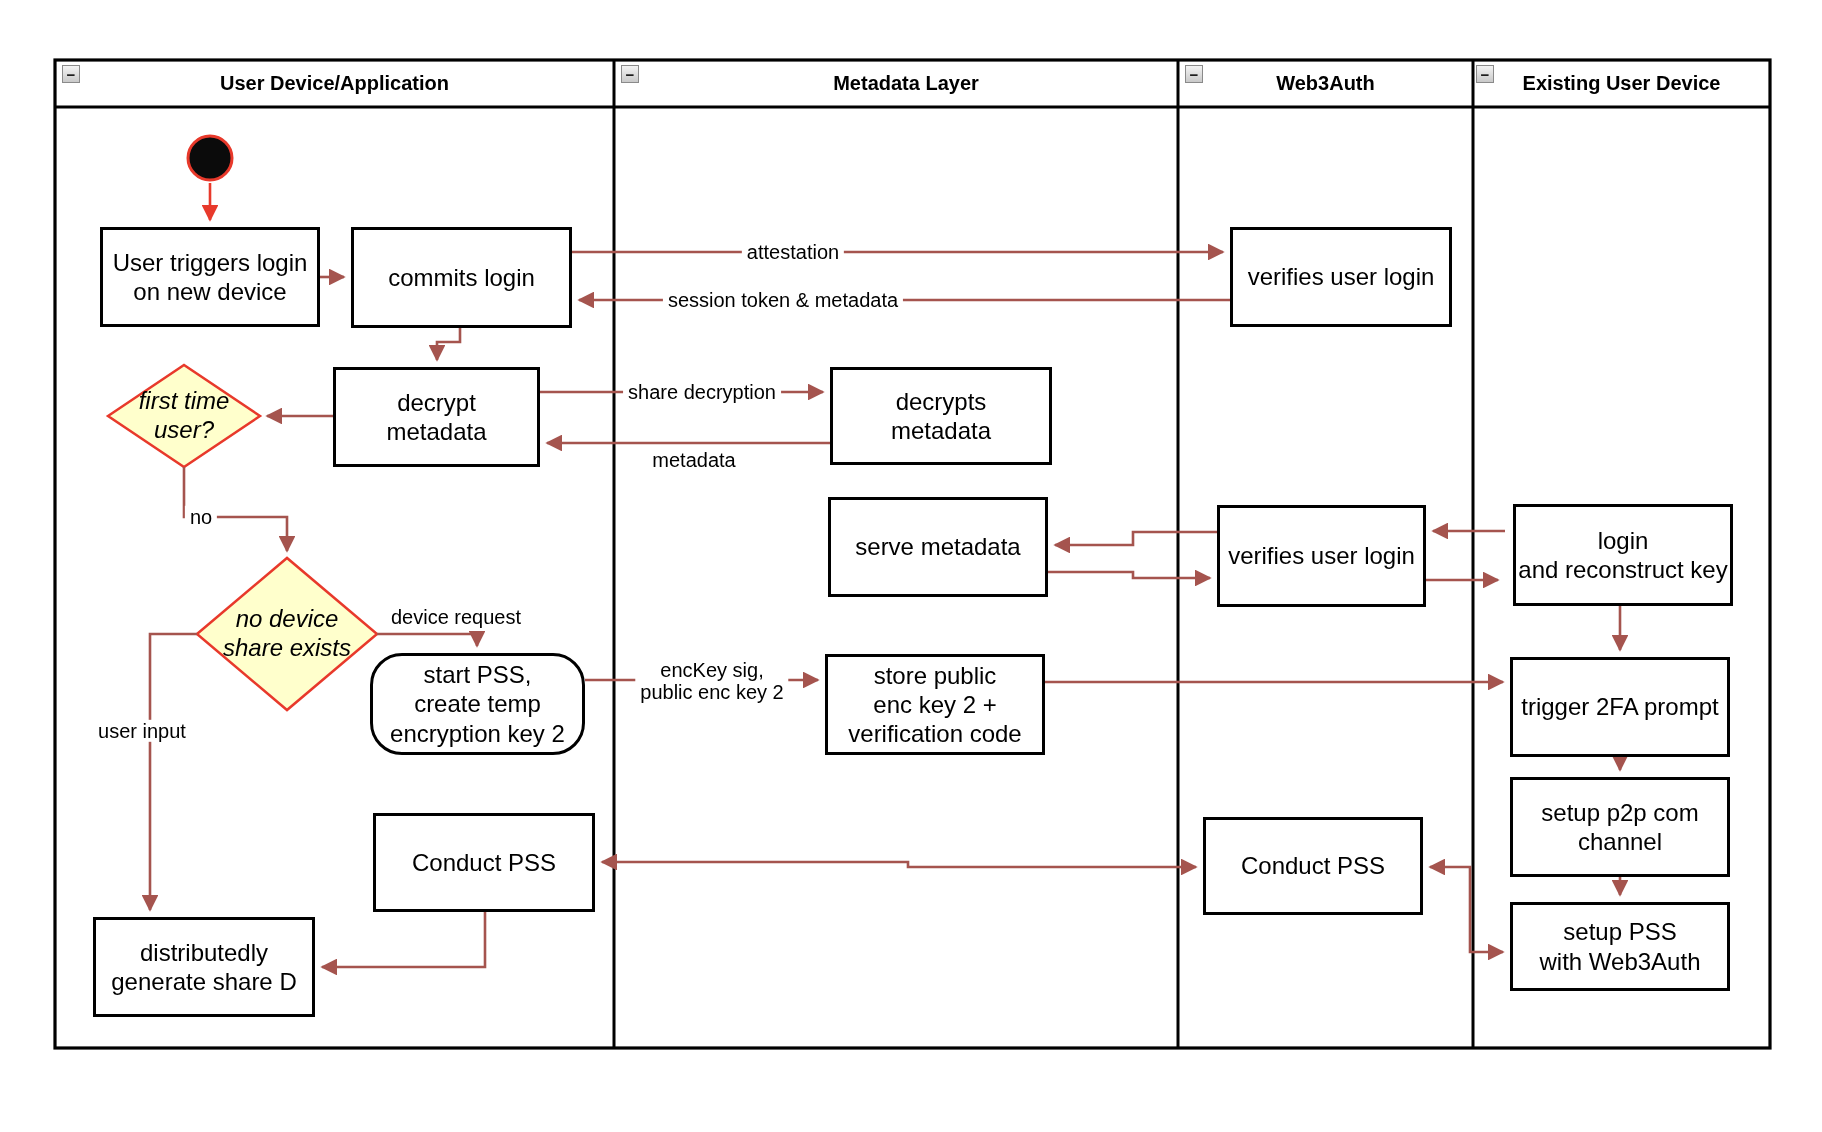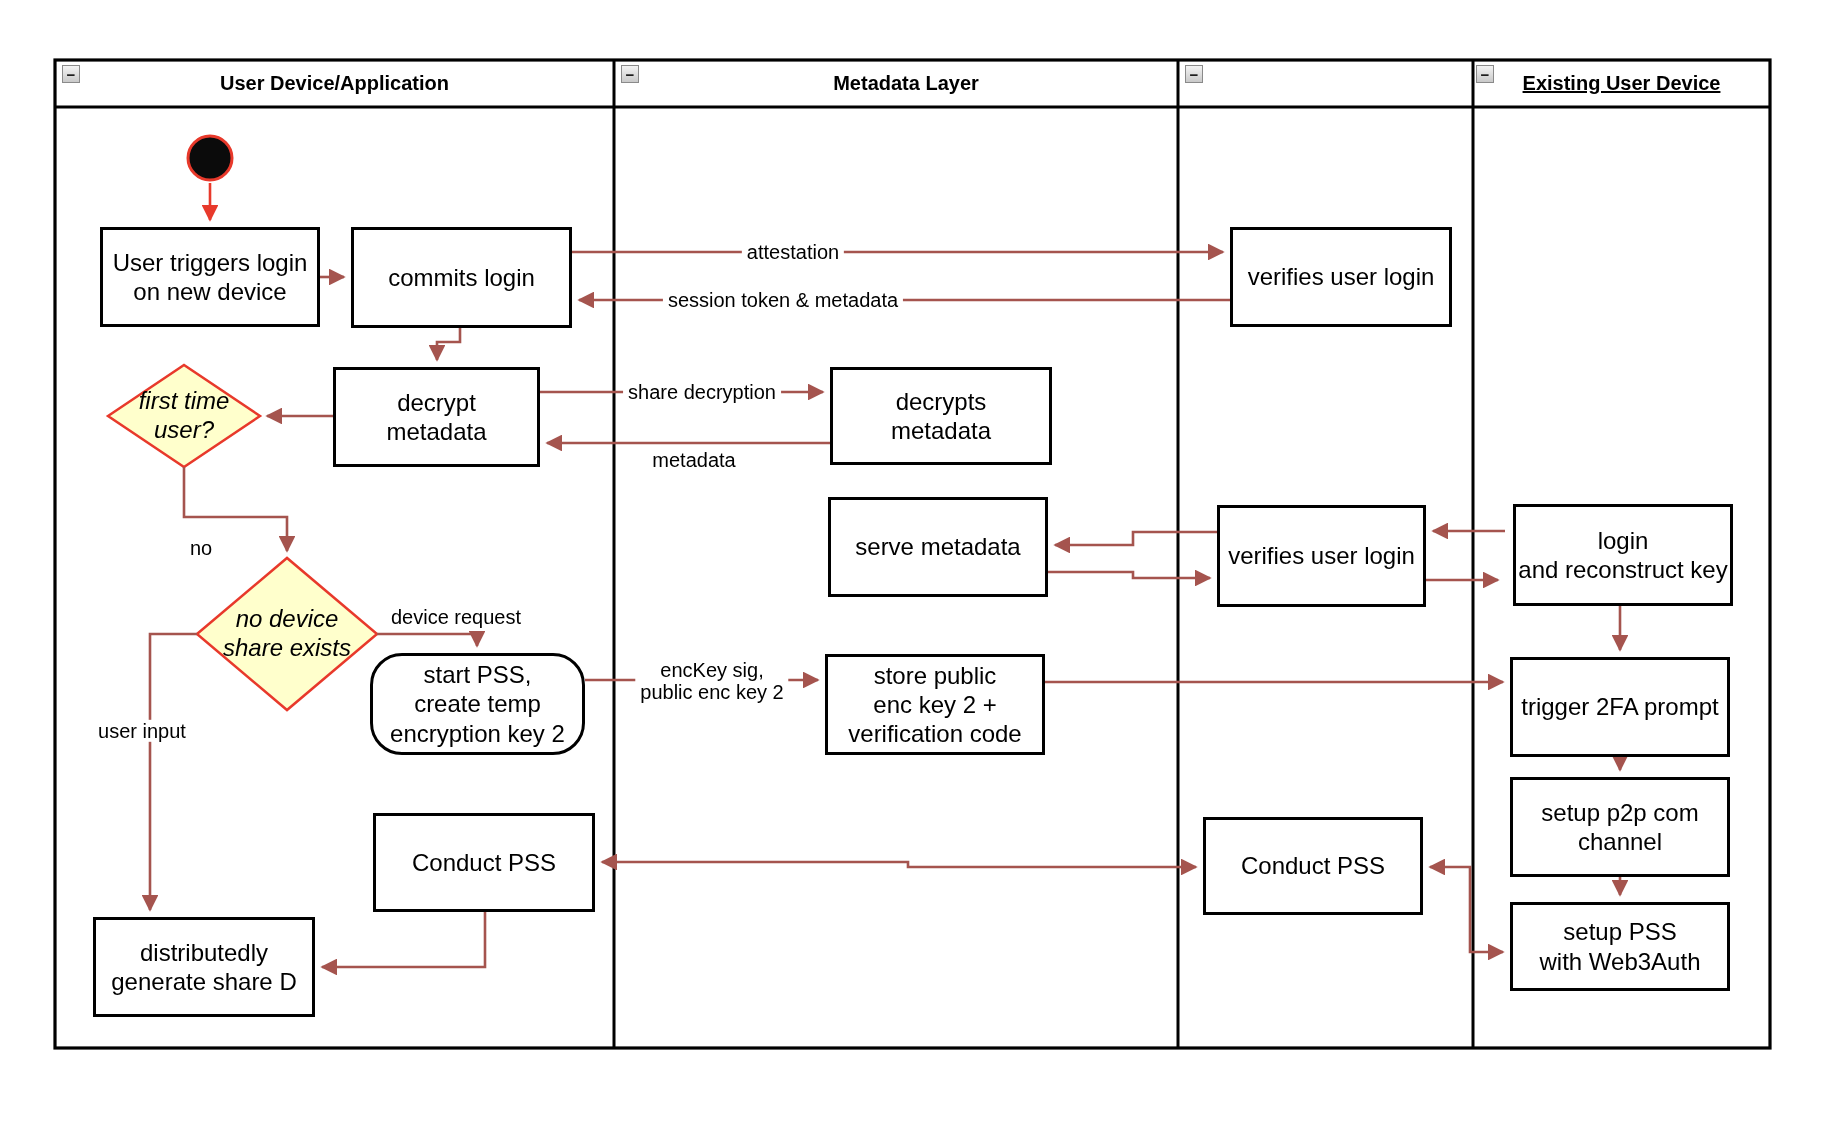--- a/index.html
+++ b/index.html
@@ -81,21 +81,22 @@
       <path d="M1505,531 L1433,531" marker-end="url(#mM)"></path>
       <path d="M1426,580 L1498,580" marker-end="url(#mM)"></path>
       <path d="M602,862 L908,862 L908,867 L1196,867" marker-start="url(#mM)" marker-end="url(#mM)"></path>
       <path d="M1430,867 L1470,867 L1470,952 L1503,952" marker-start="url(#mM)" marker-end="url(#mM)"></path>
       <path d="M485,912 L485,967 L322,967" marker-end="url(#mM)"></path>
     </g>
   </svg>
 
   <div class="lane-header" style="left:55px;width:559px;">User Device/Application</div>
   <div class="lane-header" style="left:624px;width:564px;">Metadata Layer</div>
-  <div class="lane-header" style="left:1473px;width:297px;text-decoration:underline;">Existing User Device</div>
+  <div class="lane-header" style="left:1178px;width:295px;">Web3Auth</div>
+  <div class="lane-header" style="left:1473px;width:297px;">Existing User Device</div>
 
   <div class="collapse" style="left:62px;">−</div>
   <div class="collapse" style="left:621px;">−</div>
   <div class="collapse" style="left:1185px;">−</div>
   <div class="collapse" style="left:1476px;">−</div>
 
   <div class="node" style="left:351px;top:227px;width:221px;height:101px;">commits login</div>
   <div class="node" style="left:100px;top:227px;width:220px;height:100px;">User triggers login
 on new device</div>
   <div class="node" style="left:1230px;top:227px;width:222px;height:100px;">verifies user login</div>
@@ -125,19 +126,19 @@
 
   <div class="dtext" style="left:184px;top:416px;">first time
 user?</div>
   <div class="dtext" style="left:287px;top:634px;">no device
 share exists</div>
 
   <div class="lbl bg" style="left:793px;top:252px;">attestation</div>
   <div class="lbl bg" style="left:783px;top:300px;">session token &amp; metadata</div>
   <div class="lbl bg" style="left:702px;top:392px;">share decryption</div>
   <div class="lbl" style="left:694px;top:460px;">metadata</div>
-  <div class="lbl bg" style="left:201px;top:517px;margin-top:31px;">no</div>
+  <div class="lbl bg" style="left:201px;top:517px;">no</div>
   <div class="lbl" style="left:456px;top:617px;">device request</div>
   <div class="lbl bg" style="left:712px;top:681px;">encKey sig,
 public enc key 2</div>
   <div class="lbl bg" style="left:142px;top:731px;">user input</div>
 
 </div>
 
 </body></html>

